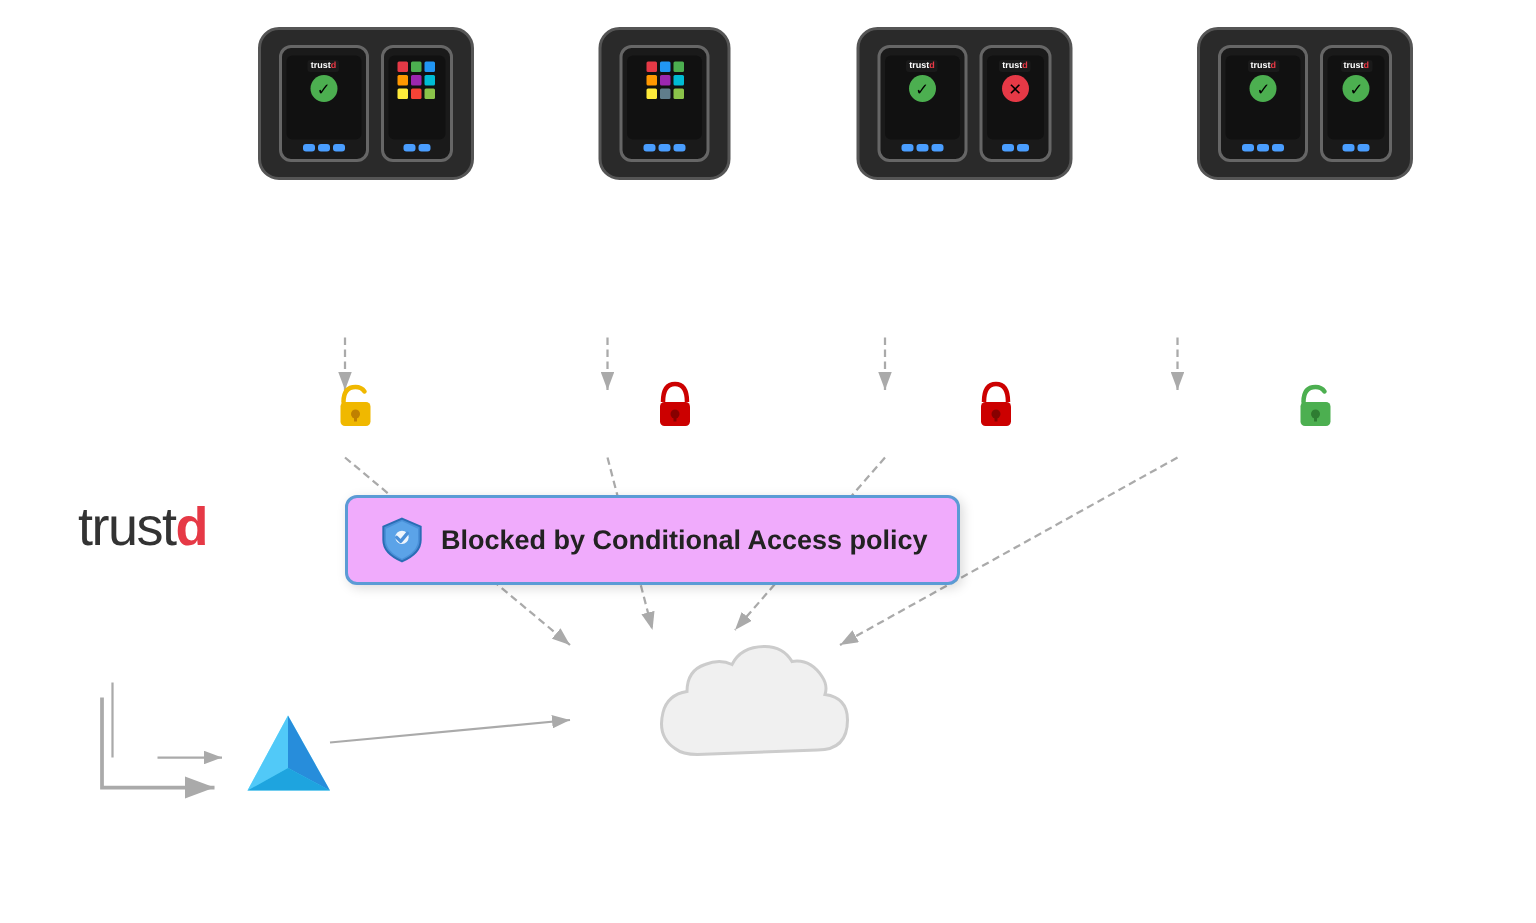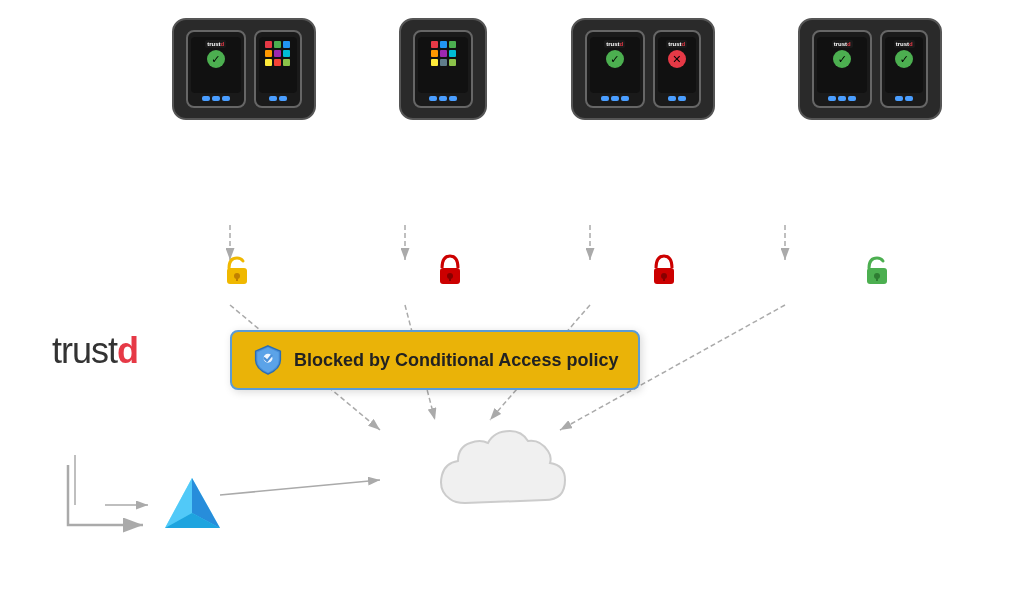--- a/index.html
+++ b/index.html
@@ -157,21 +157,21 @@
       align-items: center;
       justify-content: center;
       width: 50px;
     }
 
     
     .ca-banner {
       position: absolute;
       top: 330px;
       left: 230px;
-      background: #eab308;
+      background: #f0abfc;
       border: 2px solid #5b9bd5;
       border-radius: 8px;
       padding: 12px 20px;
       display: flex;
       align-items: center;
       gap: 10px;
       box-shadow: 2px 2px 8px rgba(0,0,0,0.15);
     }
 
     .shield-icon-svg {

